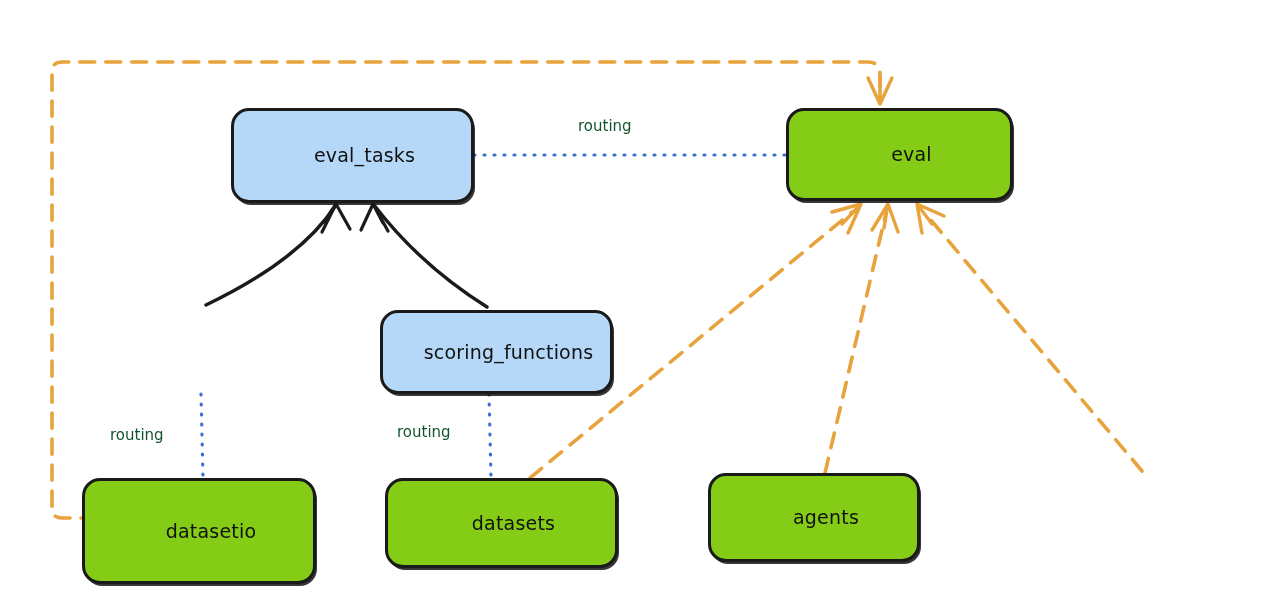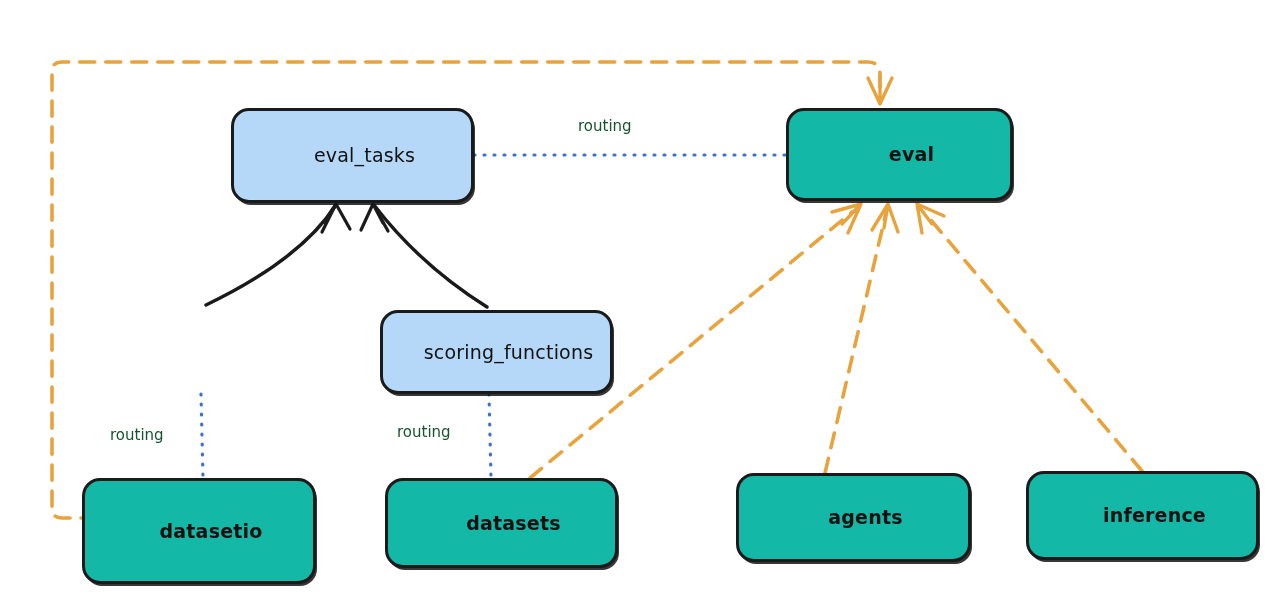--- a/index.html
+++ b/index.html
@@ -38,21 +38,21 @@
     justify-content: center;
     text-align: center;
     font-family: "DejaVu Sans", sans-serif;
     font-size: 19px;
     color: #111111;
     letter-spacing: 0.2px;
     box-shadow: 2px 3px 0 -1px rgba(20,20,20,0.85);
     padding-left: 24px;
   }
   .node.api { background: #b5d8f8; }
-  .node.provider { background: #14b8a6; font-weight: bold; }
+  .node.provider { background: #84cc16; }
   .node .node-label {
     display: block;
     padding: 0 8px;
     line-height: 1.1;
   }
   .edge-label {
     position: absolute;
     font-family: "DejaVu Sans", sans-serif;
     font-size: 15px;
     color: #14532d;
@@ -124,27 +124,24 @@
   </div>
 
   <div class="node provider" style="left:82px; top:478px; width:234px; height:106px;">
     <span class="node-label">datasetio</span>
   </div>
 
   <div class="node provider" style="left:385px; top:478px; width:233px; height:90px;">
     <span class="node-label">datasets</span>
   </div>
 
-  <div class="node provider" style="left:708px; top:473px; width:235px; height:89px;margin-left:28px;">
+  <div class="node provider" style="left:708px; top:473px; width:212px; height:89px;">
     <span class="node-label">agents</span>
   </div>
 
-  <div class="node provider" style="left:1026px; top:471px; width:233px; height:89px;">
-    <span class="node-label">inference</span>
-  </div>
 
   <div class="edge-label" style="left:578px; top:117px;">routing</div>
 
   <div class="edge-label" style="left:110px; top:426px;">routing</div>
 
   <div class="edge-label" style="left:397px; top:423px;">routing</div>
 
 </div>
 
 </body></html>

